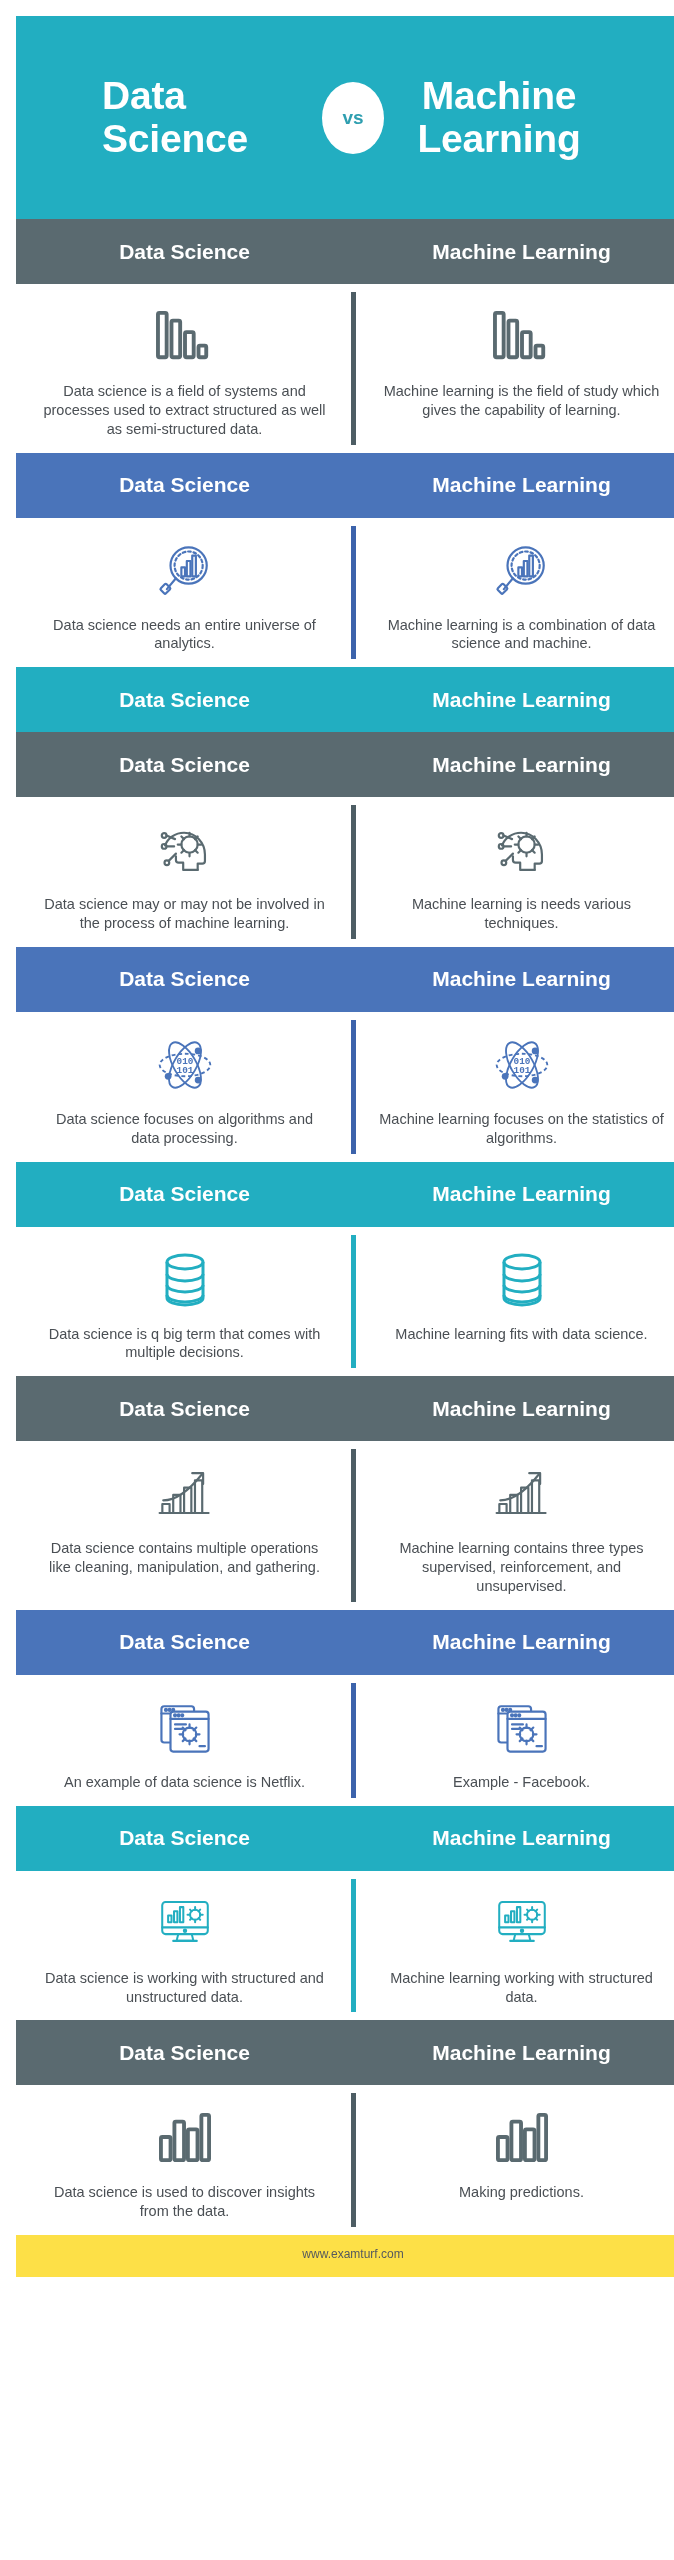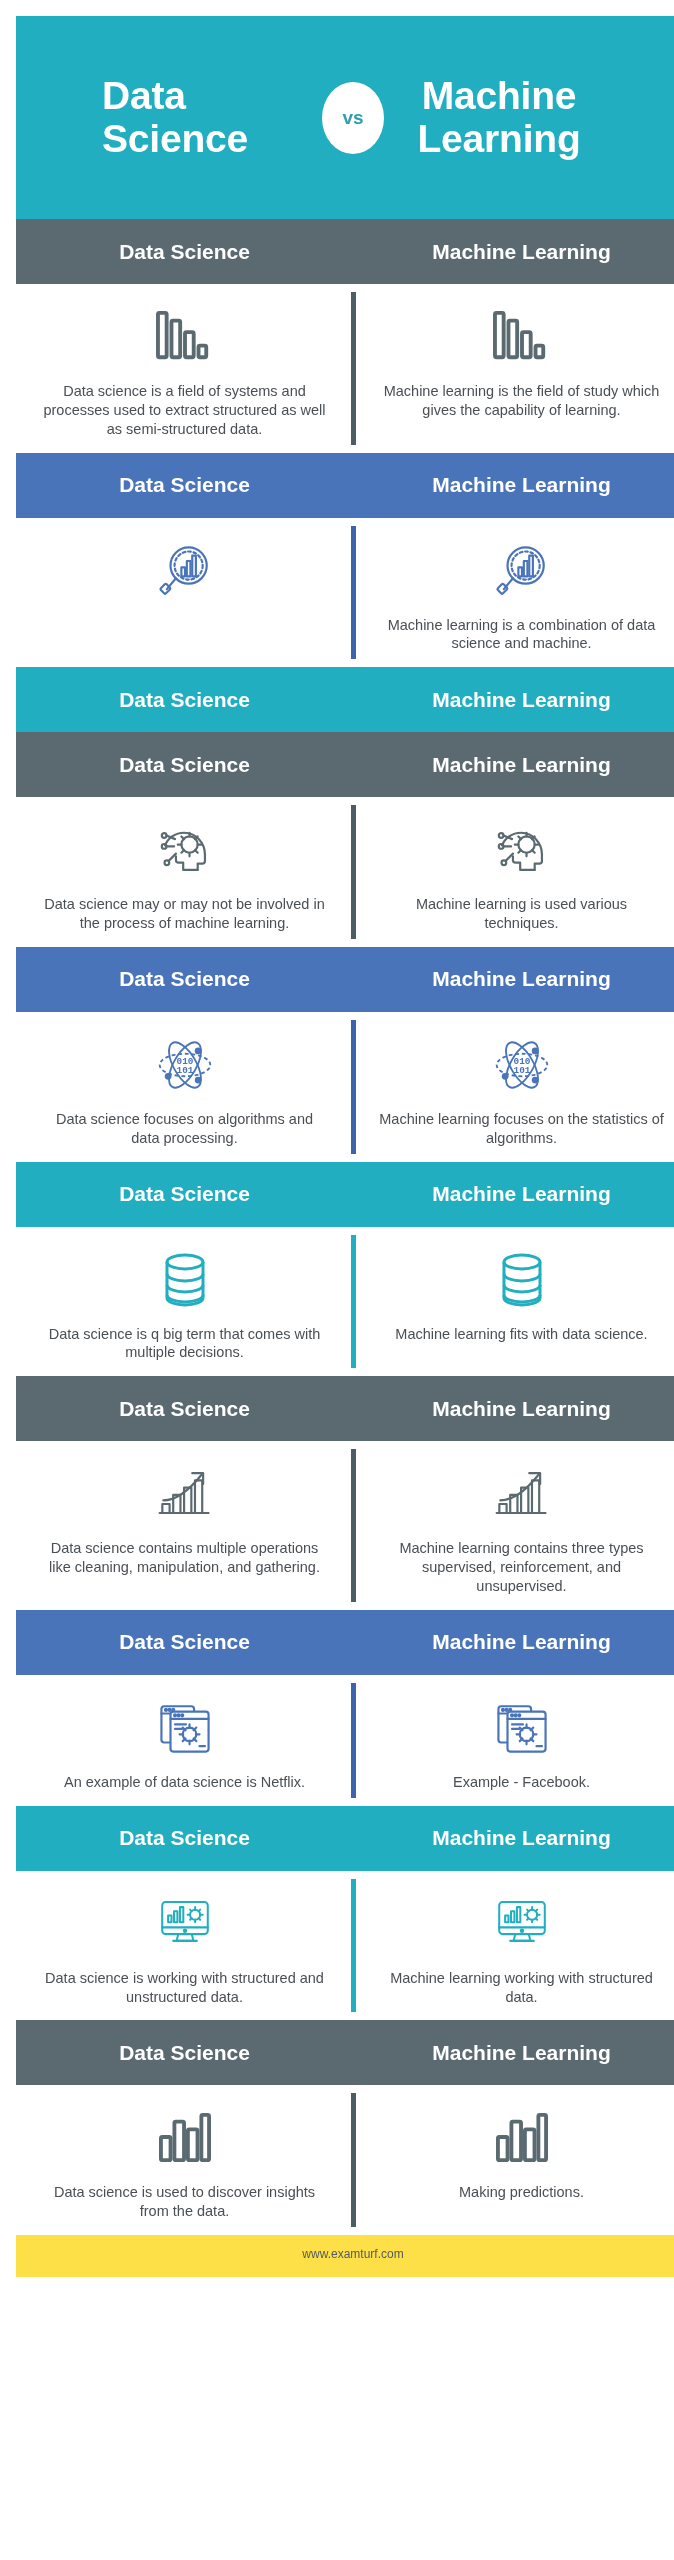--- a/index.html
+++ b/index.html
@@ -178,20 +178,21 @@
             <svg width="58" height="58" viewBox="0 0 64 64" fill="none" stroke="#4a74ba" stroke-width="2.4" stroke-linecap="round" stroke-linejoin="round">
               <circle cx="36" cy="26" r="20"></circle>
               <circle cx="36" cy="26" r="15.5" stroke-dasharray="3 3"></circle>
               <rect x="28" y="28" width="4" height="10"></rect>
               <rect x="34" y="21" width="4" height="17"></rect>
               <rect x="40" y="15" width="4" height="23"></rect>
               <line x1="22" y1="40" x2="12" y2="52"></line>
               <rect x="6" y="48" width="9" height="8" rx="1.5" transform="rotate(-45 10 52)"></rect>
             </svg>
           </div>
+          <div class="cell-text">Data science needs an entire universe of analytics.</div>
         </div>
         <div class="cell">
           <div class="cell-icon">
             <svg width="58" height="58" viewBox="0 0 64 64" fill="none" stroke="#4a74ba" stroke-width="2.4" stroke-linecap="round" stroke-linejoin="round">
               <circle cx="36" cy="26" r="20"></circle>
               <circle cx="36" cy="26" r="15.5" stroke-dasharray="3 3"></circle>
               <rect x="28" y="28" width="4" height="10"></rect>
               <rect x="34" y="21" width="4" height="17"></rect>
               <rect x="40" y="15" width="4" height="23"></rect>
               <line x1="22" y1="40" x2="12" y2="52"></line>
@@ -239,21 +240,21 @@
               <circle cx="37" cy="26" r="9"></circle>
               <path d="M37 13v4M37 35v4M24 26h4M46 26h4M28 17l3 3M43 32l3 3M46 17l-3 3M31 32l-3 3"></path>
               <circle cx="9" cy="16" r="2.6"></circle>
               <line x1="11.6" y1="16" x2="21" y2="20"></line>
               <circle cx="9" cy="28" r="2.6"></circle>
               <line x1="11.6" y1="28" x2="20" y2="28"></line>
               <circle cx="12" cy="46" r="2.6"></circle>
               <line x1="14" y1="44" x2="22" y2="36"></line>
             </svg>
           </div>
-          <div class="cell-text">Machine learning is used various techniques.</div>
+          <div class="cell-text">Machine learning is needs various techniques.</div>
         </div>
       </div>
       <div class="band blue">
         <div class="band-cell">Data Science</div>
         <div class="band-cell">Machine Learning</div>
       </div>
       <div class="row-body">
         <div class="divider blue"></div>
         <div class="cell">
           <div class="cell-icon">

